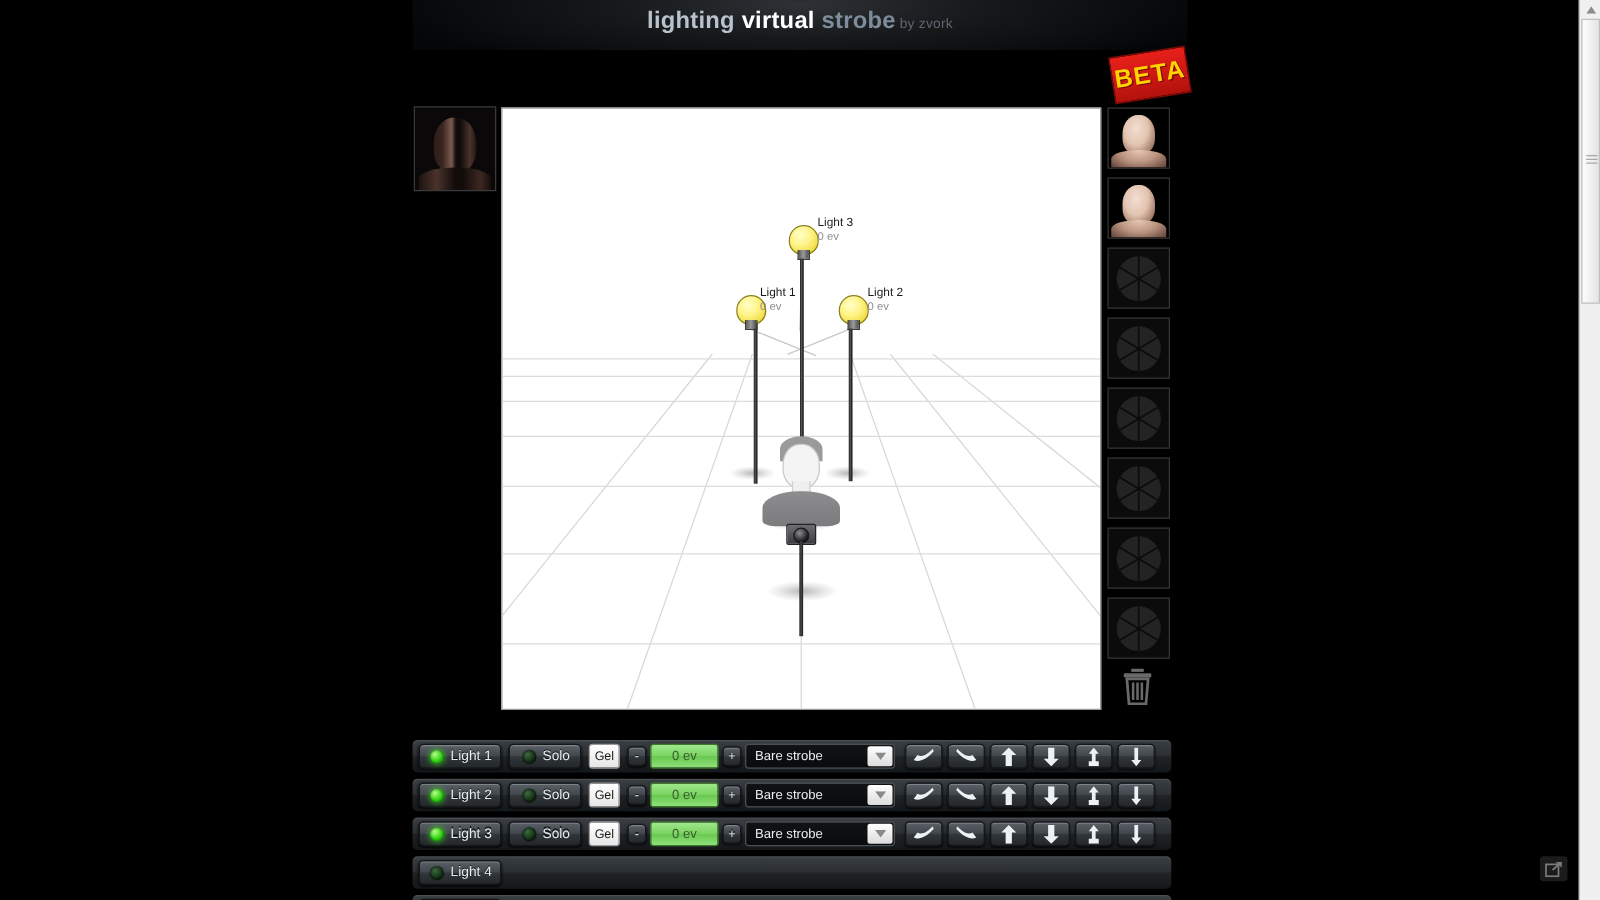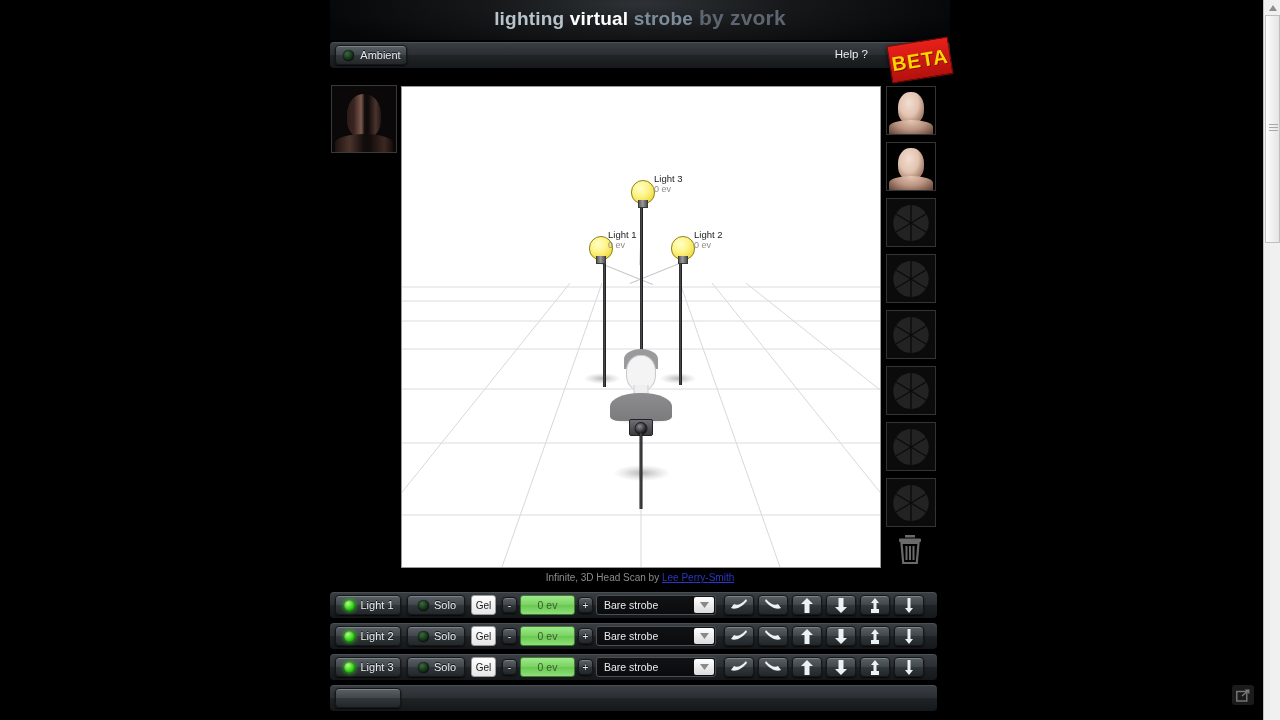--- a/index.html
+++ b/index.html
@@ -16,21 +16,21 @@
     position:absolute;left:330px;top:0;width:620px;height:40px;
     background:radial-gradient(ellipse 330px 60px at 50% 10%, #2e3236 0%, #16181a 45%, #050607 100%);
   }
   .title{
     position:absolute;left:0;top:6px;width:620px;text-align:center;
     font-size:19px;font-weight:bold;letter-spacing:.2px;white-space:nowrap;
   }
   .t-virtual{color:#b9c3cc;}
   .t-lighting{color:#ffffff;}
   .t-studio{color:#7e8d9b;}
-  .t-by{color:#5d6670;font-weight:bold;font-size:21px;}
+  .t-by{color:#5d6670;font-weight:normal;font-size:11px;}
 
   
   .toolbar{
     position:absolute;left:330px;top:42px;width:620px;height:26px;
     border-radius:4px;
     background:linear-gradient(to bottom,#3a3f44 0%,#2b2f33 48%,#202427 52%,#17191c 100%);
     box-shadow:inset 0 1px 0 rgba(255,255,255,.10), 0 1px 2px #000;
   }
   .btn3d{
     border-radius:4px;
@@ -187,27 +187,20 @@
 <body>
 
 <div class="stage">
 
   <div class="header">
     <div class="title">
       <span class="t-virtual">lighting </span><span class="t-lighting">virtual </span><span class="t-studio">strobe</span><span class="t-by"> by zvork</span>
     </div>
   </div>
 
-  <div class="toolbar">
-    <div class="btn3d ambient-btn">
-      <span class="led led-off"></span>
-      <span>Ambient</span>
-    </div>
-    <div class="help">Help ?</div>
-  </div>
   <div class="beta">BETA</div>
 
   <div class="preview">
     <div class="preview-head"></div>
     <div class="preview-shoulders"></div>
   </div>
 
   <div class="viewport">
 
     <div class="floor">
@@ -284,23 +277,20 @@
       <div class="m-face"></div>
       <div class="m-neck"></div>
       <div class="m-torso"></div>
       <div class="camera">
         <div class="cam-lens"></div>
       </div>
       <div class="cam-post"></div>
     </div>
   </div>
 
-  <div class="caption">
-    <span>Infinite, 3D Head Scan by </span><a href="#">Lee Perry-Smith</a>
-  </div>
 
   <div class="thumbs">
     <div class="thumb">
       <div class="th-head">
         <div class="hd"></div>
         <div class="sh"></div>
       </div>
     </div>
     <div class="thumb">
       <div class="th-head">
@@ -607,20 +597,26 @@
             </svg>
         </div>
         <div class="btn3d icon-btn">
           <svg width="12" height="15" viewBox="0 0 12 15">
               <path d="M6 15 L2 10 L4.5 10 L4.5 0 L7.5 0 L7.5 10 L10 10 Z" fill="#eef1f4"></path>
             </svg>
         </div>
       </div>
     </div>
 
+    <div class="row">
+      <div class="btn3d row-name">
+        <span class="led led-off"></span>
+        <span>Light 4</span>
+      </div>
+    </div>
 
     <div class="row">
       <div class="btn3d row-name">
         
         
       </div>
     </div>
   </div>
 
   <div style="position:absolute;left:1232px;top:685px;width:22px;height:20px;border-radius:3px;background:#1b1b1b;display:flex;align-items:center;justify-content:center;">

